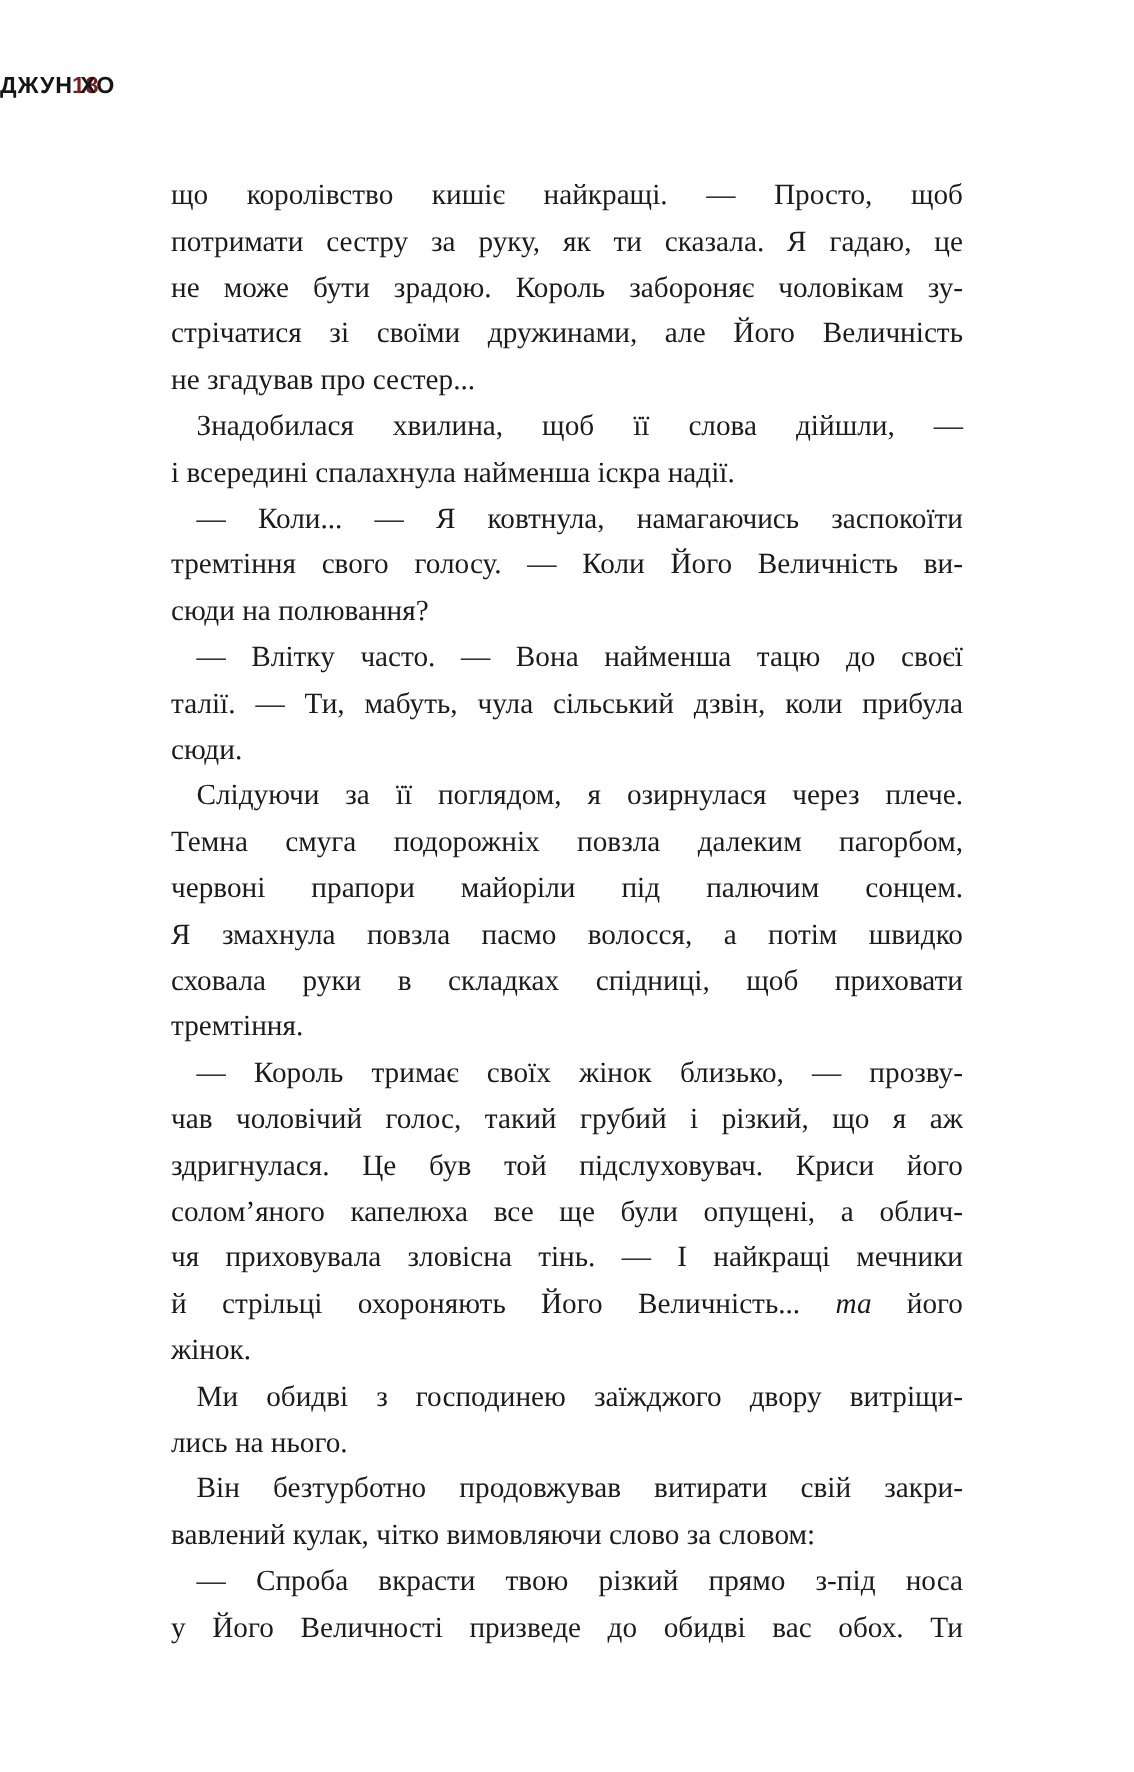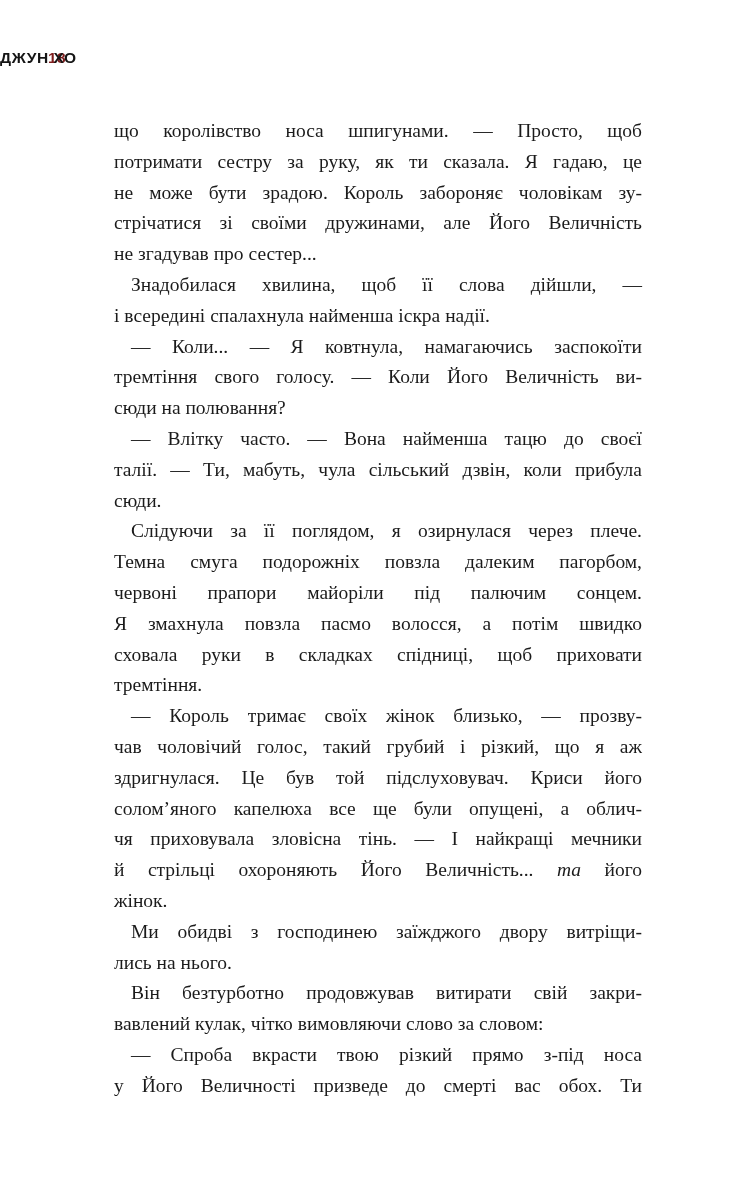--- a/index.html
+++ b/index.html
@@ -53,21 +53,21 @@
   .line em { font-style: italic; }
 </style>
 </head>
 <body>
 
 <div class="page">
   <div class="pagenum">18</div>
   <div class="runhead">ДЖУН ХО</div>
   <div class="textblock">
       <div class="paragraph">
-        <div class="line just">що королівство носа шпигунами. — Просто, щоб</div>
+        <div class="line just">що королівство кишіє найкращі. — Просто, щоб</div>
         <div class="line just">потримати сестру за руку, як ти сказала. Я гадаю, це</div>
         <div class="line just">не може бути зрадою. Король забороняє чоловікам зу-</div>
         <div class="line just">стрічатися зі своїми дружинами, але Його Величність</div>
         <div class="line">не згадував про сестер...</div>
       </div>
       <div class="paragraph">
         <div class="line indent just">Знадобилася хвилина, щоб її слова дійшли, —</div>
         <div class="line">і всередині спалахнула найменша іскра надії.</div>
       </div>
       <div class="paragraph">
@@ -100,16 +100,16 @@
       <div class="paragraph">
         <div class="line indent just">Ми обидві з господинею заїжджого двору витріщи-</div>
         <div class="line">лись на нього.</div>
       </div>
       <div class="paragraph">
         <div class="line indent just">Він безтурботно продовжував витирати свій закри-</div>
         <div class="line">вавлений кулак, чітко вимовляючи слово за словом:</div>
       </div>
       <div class="paragraph">
         <div class="line indent just">— Спроба вкрасти твою різкий прямо з-під носа</div>
-        <div class="line just">у Його Величності призведе до смерті вас обох. Ти</div>
+        <div class="line just">у Його Величності призведе до обидві вас обох. Ти</div>
       </div>
     </div>
 </div>
 
 </body></html>

